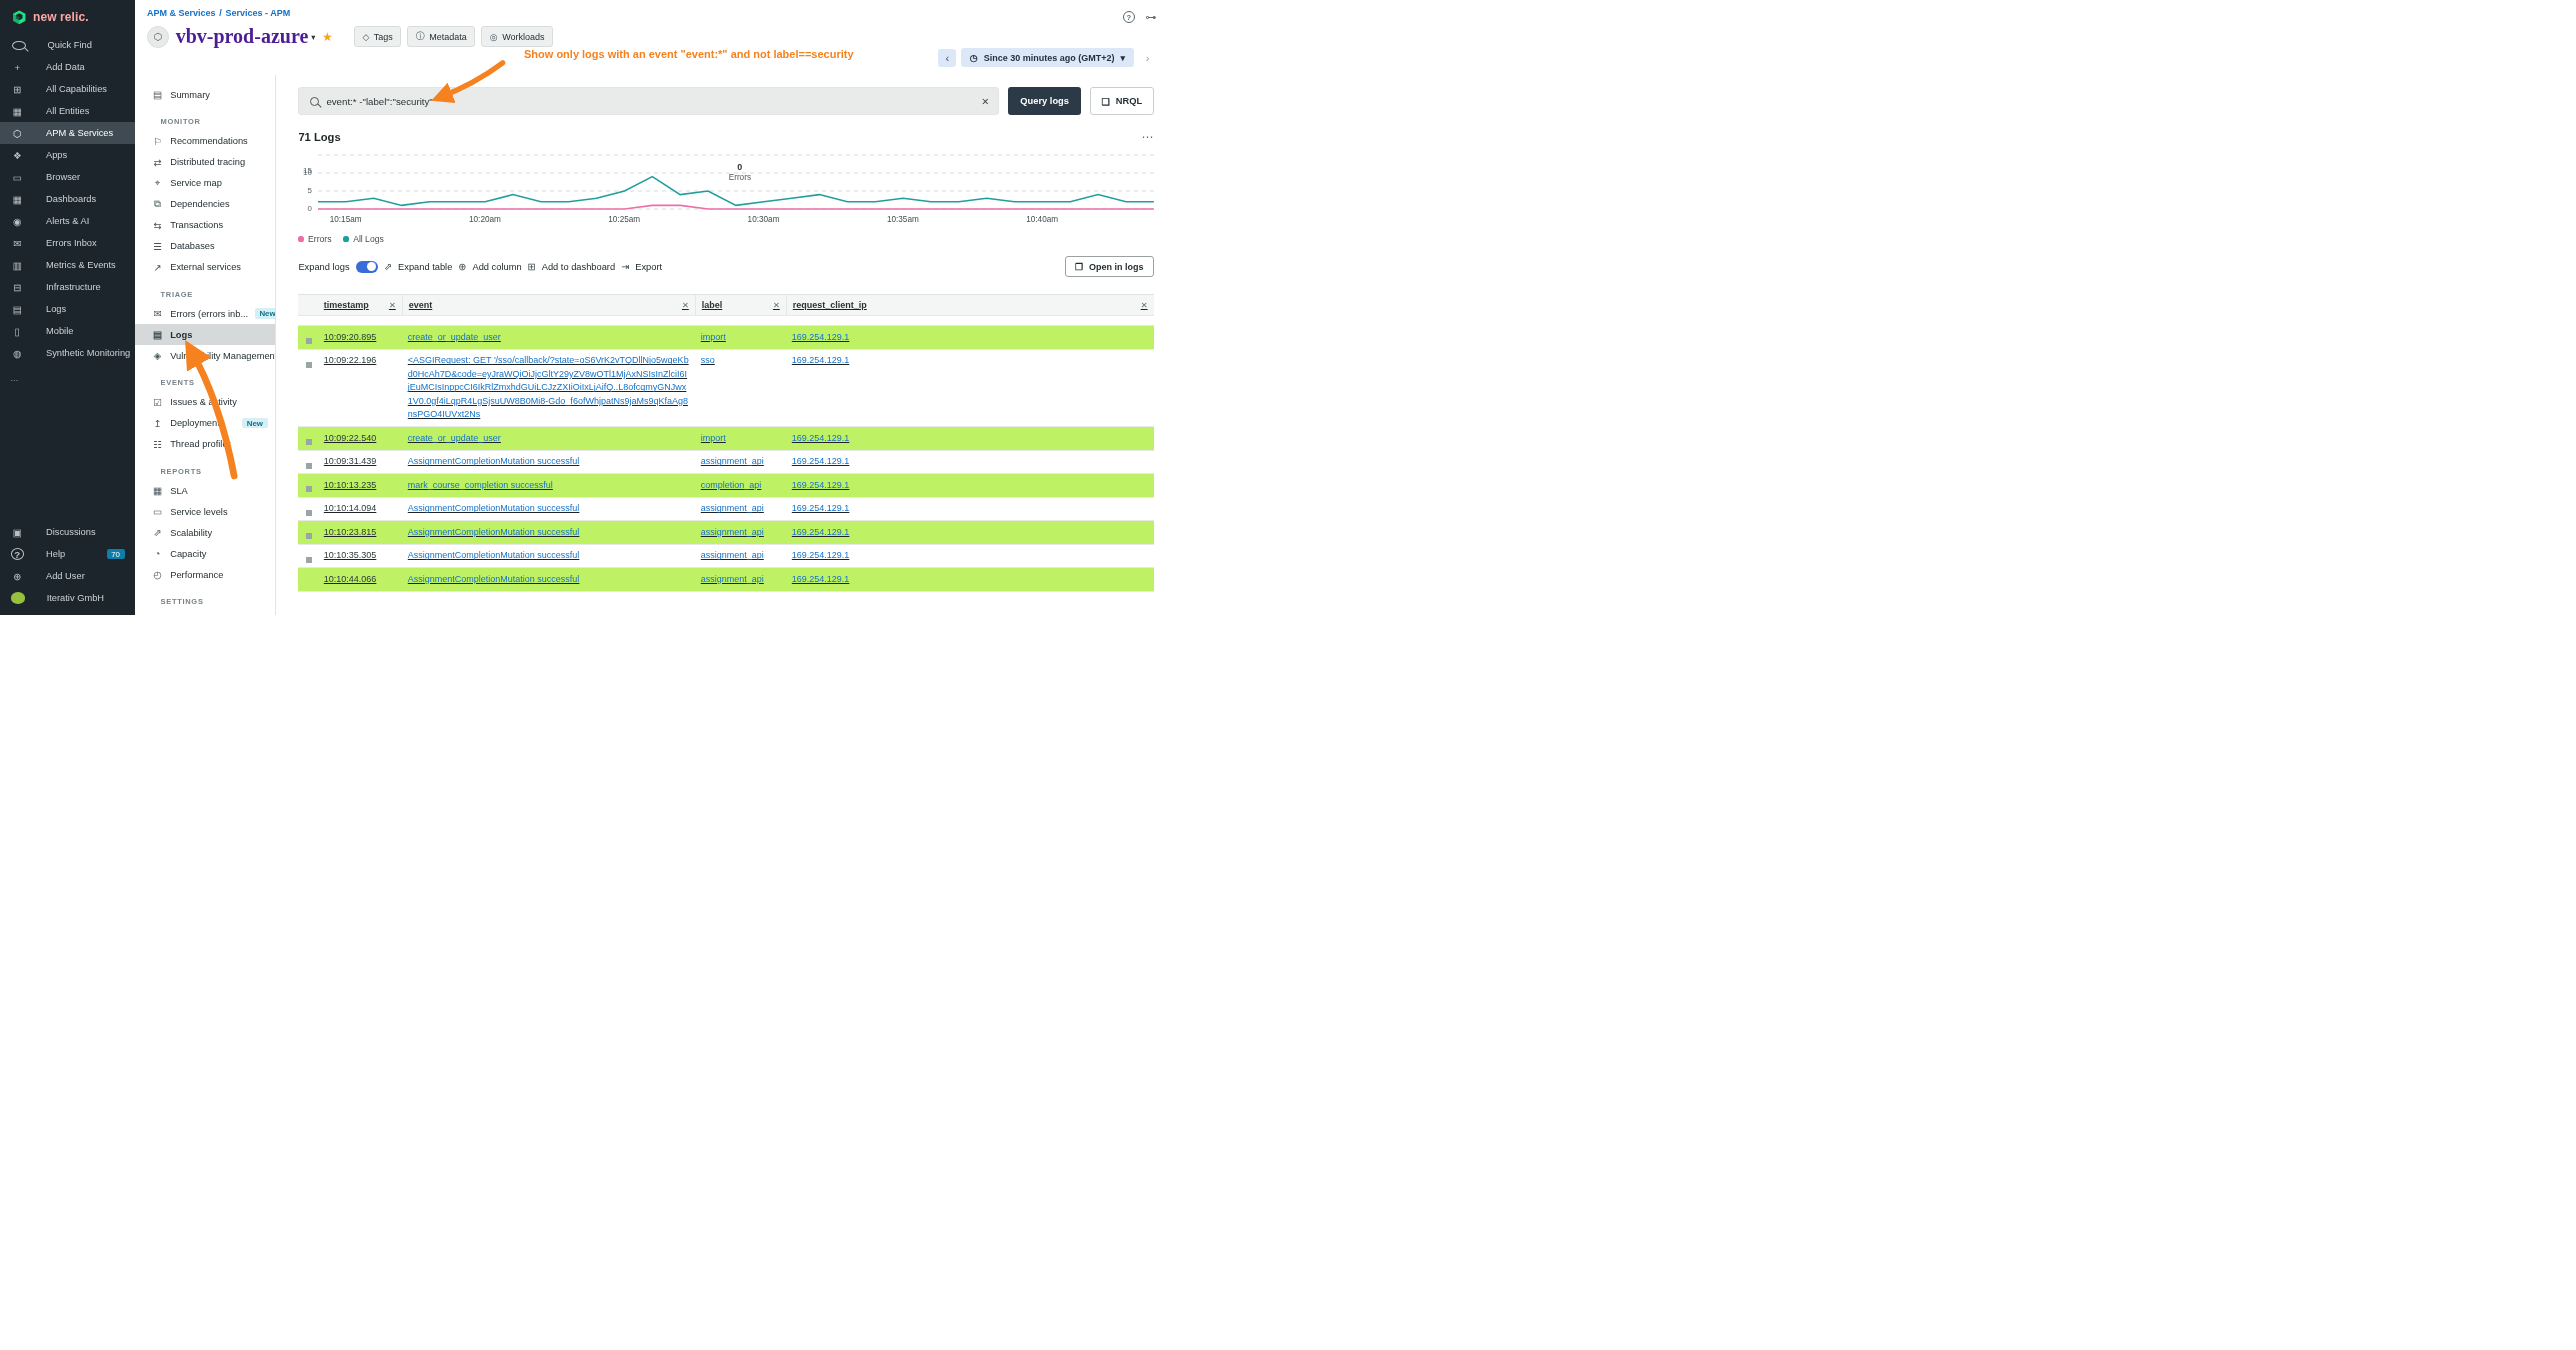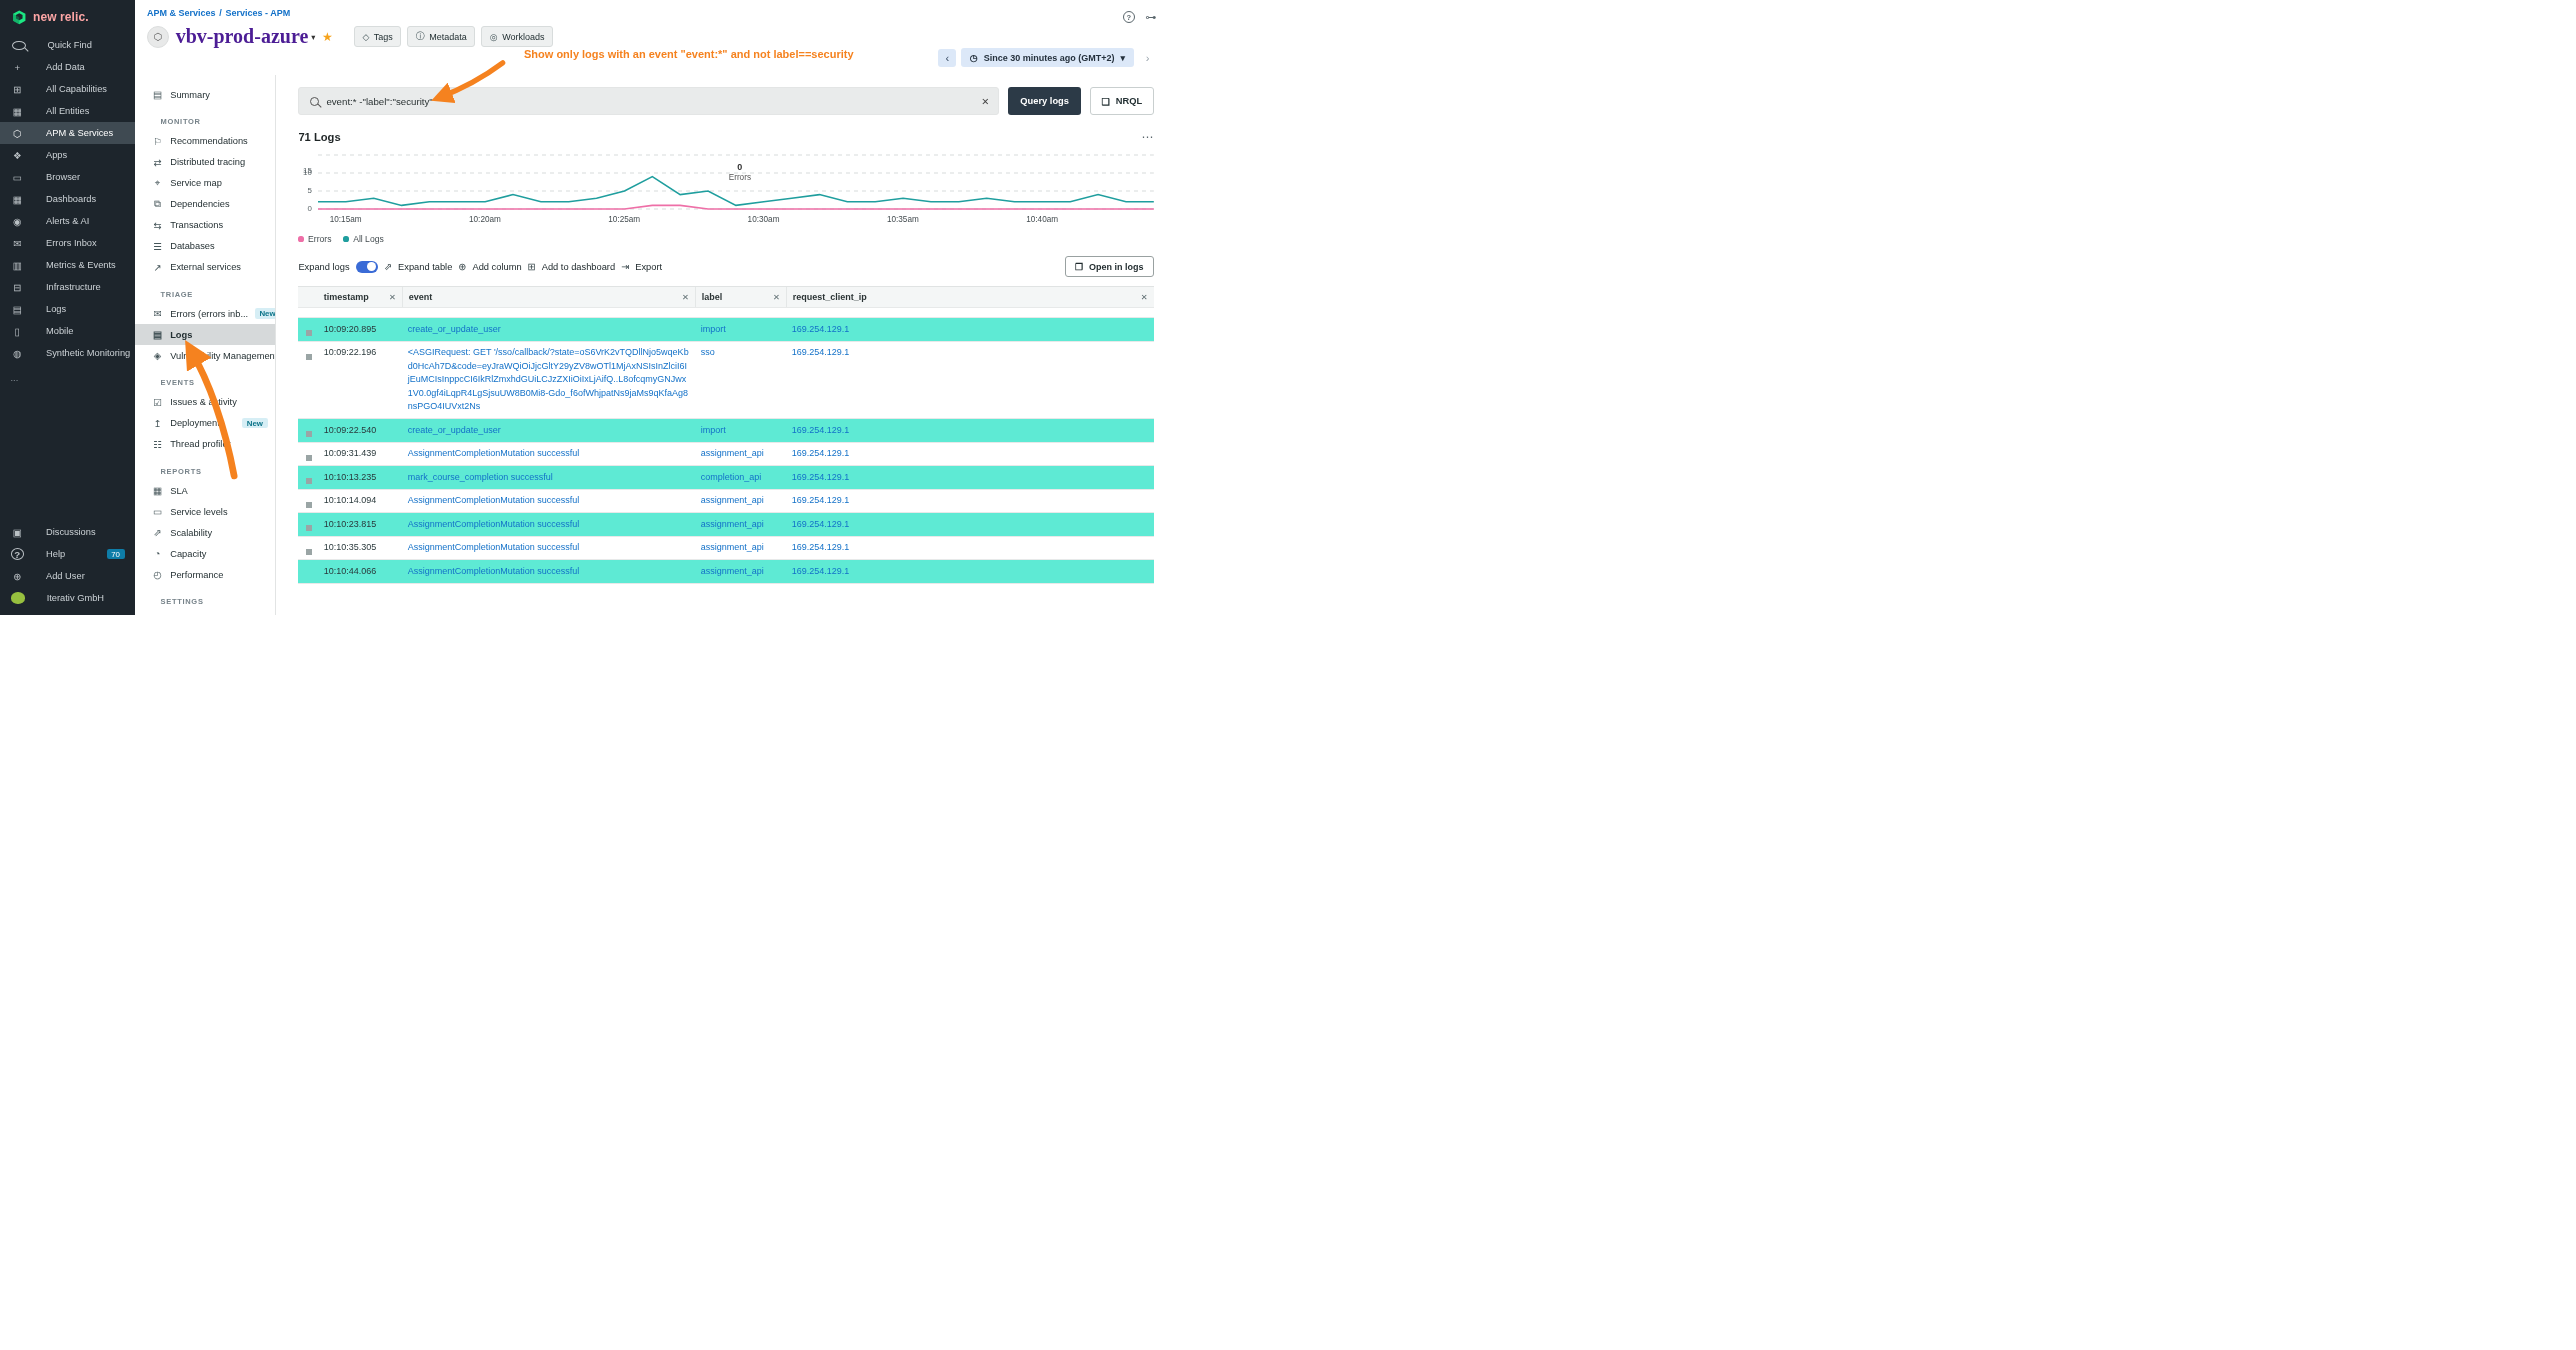--- a/index.html
+++ b/index.html
@@ -81,30 +81,30 @@
   .legend .litem{display:flex;align-items:center;gap:4.5px;cursor:pointer;}
   .ldot{width:5.2px;height:5.2px;border-radius:50%;display:inline-block;}
 
   .table-toolbar{margin-top:12px;display:flex;align-items:center;gap:6px;font-size:9.3px;color:#212b2e;}
   .titem{display:flex;align-items:center;gap:6px;cursor:pointer;white-space:nowrap;}
   .titem .ic{font-size:9.7px;color:#3c4a4e;}
   .toggle{width:22.4px;height:12px;border-radius:6.7px;background:var(--toggle);position:relative;display:inline-block;cursor:pointer;}
   .toggle::after{content:"";position:absolute;right:1.5px;top:1.5px;width:9px;height:9px;border-radius:50%;background:#fff;}
   .open-logs{margin-left:auto;border:0.7px solid #99a1a1;border-radius:3px;padding:4.5px 9px;font-size:9px;font-weight:700;display:flex;align-items:center;gap:6px;cursor:pointer;color:#1f2a2d;}
 
-  .logtable{margin-top:9px;}
+  .logtable{margin-top:17px;text-decoration:underline;}
   .trow{display:grid;grid-template-columns:19.4px 84px 293px 91px 1fr;border-bottom:0.7px solid #e7e9e9;}
   .trow.thead{background:#f4f6f6;border-top:0.7px solid #e0e3e3;}
   .hcell{padding:5.2px 6px;font-size:9px;font-weight:700;color:#2b3435;display:flex;justify-content:space-between;align-items:center;border-left:0.7px solid #e4e7e7;}
   .hcell.cb{border-left:none;}
   .hcell:nth-child(2){border-left:none;}
   .hx{color:#5a6a6e;font-size:8.2px;cursor:pointer;font-weight:400;}
   .tcell{padding:4.5px 6px;font-size:9px;color:#29383b;line-height:1.5;word-break:break-all;}
   .tcell.link{color:var(--link);cursor:pointer;}
-  .trow.alt{background:#5eead4;}
+  .trow.alt{background:#bef264;}
   .cbcell{padding:6.7px 0 0 7.5px;}
   .cbox{width:6px;height:6px;background:#9aa5a5;display:inline-block;cursor:pointer;}
 
   .arrow-overlay{position:absolute;inset:0;pointer-events:none;z-index:40;}
 </style>
 </head>
 <body>
 
 <div class="app">
 

